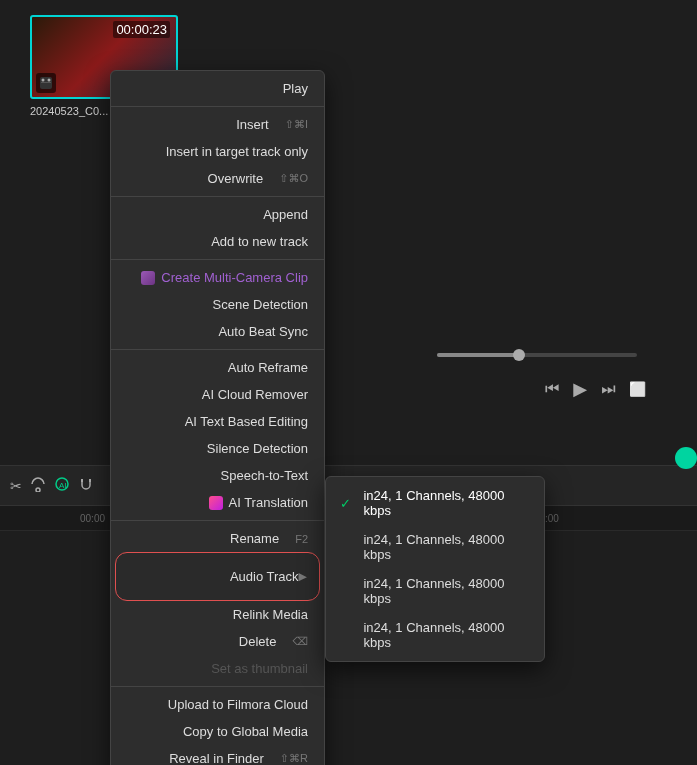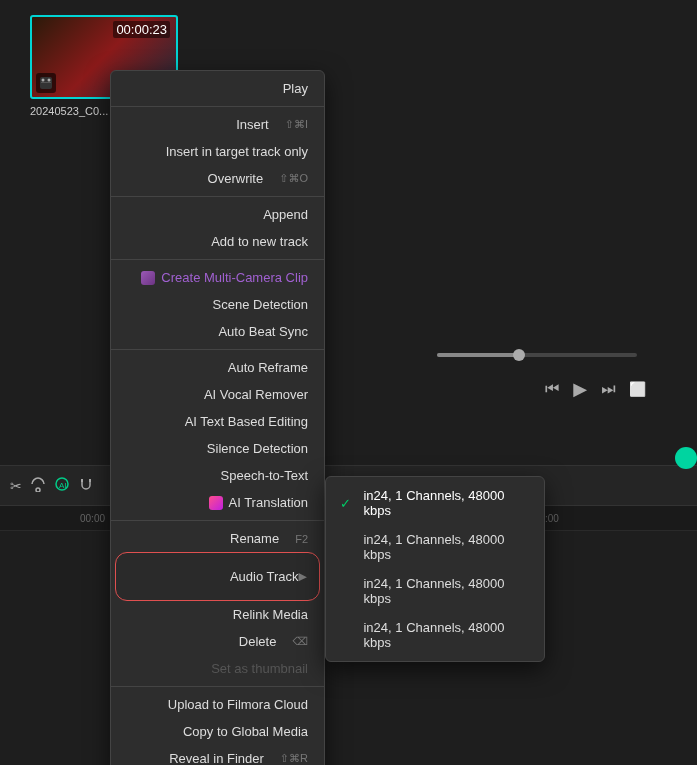--- a/index.html
+++ b/index.html
@@ -367,21 +367,21 @@
 
   <div class="menu-item">
     <div class="menu-item-left">
       <span>Auto Reframe</span>
     </div>
   </div>
 
 
   <div class="menu-item">
     <div class="menu-item-left">
-      <span>AI Vocal Remover</span>
+      <span>AI Cloud Remover</span>
     </div>
   </div>
 
   <div class="menu-item">
     <div class="menu-item-left">
       <span>AI Text Based Editing</span>
     </div>
   </div>
 
   <div class="menu-item">

